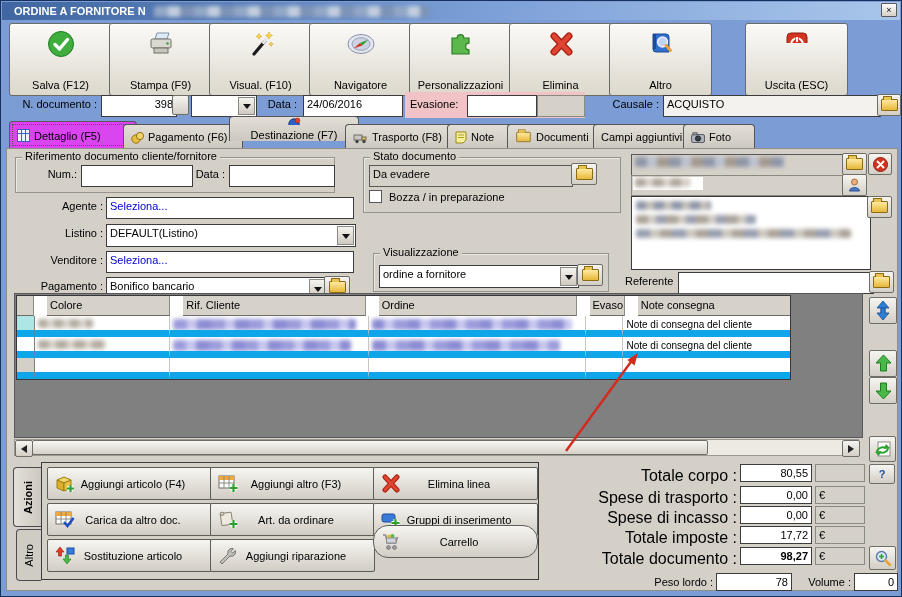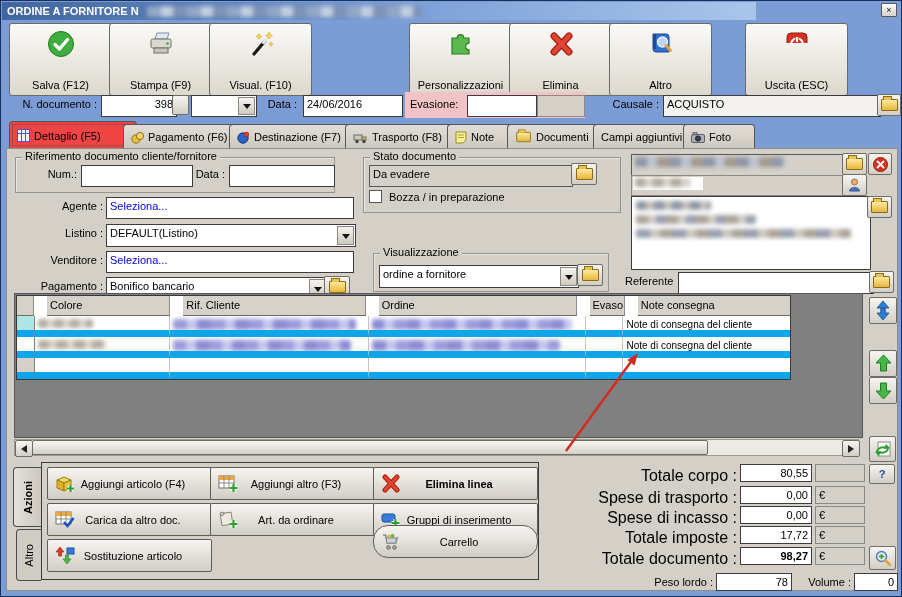--- a/index.html
+++ b/index.html
@@ -2,23 +2,23 @@
 <html><head>
 <meta charset="utf-8">
 <style>
   html,body{margin:0;padding:0;background:#9a9a9a;}
   #win{position:relative;width:902px;height:597px;background:#7c9cd6;
        font-family:"Liberation Sans",sans-serif;font-size:11px;color:#000;
        border:1px solid #16325c;box-sizing:border-box;overflow:hidden;}
   .abs{position:absolute;box-sizing:border-box;}
   .lbl{position:absolute;white-space:nowrap;font-size:11px;box-sizing:border-box;}
   .tr{text-align:right;}
-  .titlebar{left:1px;top:1px;width:754px;height:18px;
+  .titlebar{left:1px;top:1px;width:898px;height:18px;
      background:linear-gradient(to right,#3f66a0,#7da0d8 55%,#a9c6ea);
-     display:flex;align-items:center;color:#fff;font-weight:bold;padding-left:5px;}
+     display:flex;align-items:center;color:#fff;font-weight:bold;padding-left:12px;}
   .closebtn{position:absolute;right:4px;top:2px;width:16px;height:14px;
      background:linear-gradient(#fdfdfb,#d6d1c8);border:1px solid #58585a;
      font-size:9px;line-height:12px;text-align:center;color:#111;border-radius:1px;}
   .tbtn{position:absolute;top:22px;width:97px;height:62px;border:1px solid #6b6b66;border-radius:3px;
      background:linear-gradient(#fbfaf7,#ddd8cd);box-shadow:inset 0 1px 0 #fff;
      display:flex;flex-direction:column;align-items:center;justify-content:space-between;
      padding:5px 2px 4px;}
   .tbtn .cap{font-size:11px;white-space:nowrap;}
   .raised{background:linear-gradient(#f8f7f3,#d6d1c7);border:1px solid #6e6e66;border-radius:2px;}
   .sunk{position:absolute;background:#fff;border:1px solid #3c3c3e;font-size:11px;
@@ -30,21 +30,21 @@
   .ddbtn::after{content:"";border:4px solid transparent;border-top:5px solid #111;margin-top:5px;}
   .btnic{position:absolute;display:flex;align-items:center;justify-content:center;
      background:linear-gradient(#f6f5f1,#d3cec5);border:1px solid #6e6e66;border-radius:2px;}
   .fold{width:15px;height:10px;background:linear-gradient(#ffe9a0,#e6b83a);
      border:1px solid #8a6a14;border-radius:1px;position:relative;display:inline-block;}
   .fold::before{content:"";position:absolute;top:-4px;left:1px;width:7px;height:3px;
      background:#eac451;border:1px solid #8a6a14;border-bottom:none;border-radius:1px 1px 0 0;}
   .tab{position:absolute;display:flex;align-items:center;gap:4px;padding:0 7px;
      background:linear-gradient(#e2ded6,#cdc8bf);border:1px solid #55555a;border-bottom:none;
      border-radius:4px 4px 0 0;font-size:11px;white-space:nowrap;}
-  .tab.active{background:#ef4444;outline:1px dotted #555;outline-offset:-4px;}
+  .tab.active{background:#d946ef;outline:1px dotted #555;outline-offset:-4px;}
   .main{left:5px;top:147px;width:892px;height:443px;background:#d4d0c8;border:1px solid #8f8f88;}
   .gb{position:absolute;border:1px solid #94948c;box-shadow:inset 1px 1px 0 rgba(255,255,255,.5);}
   .gb .legend{position:absolute;top:-8px;left:6px;background:#d4d0c8;padding:0 3px;font-size:11px;white-space:nowrap;}
   .blur{filter:blur(2px);border-radius:2px;display:inline-block;}
   .gridbg{left:13px;top:292px;width:849px;height:145px;background:#808080;border:1px solid #58585a;}
   .tbl{left:15px;top:294px;width:775px;border:1px solid #38383a;background:#fff;}
   .thead{display:flex;height:20px;gap:13px;}
   .th{background:#d6d2ca;border-right:1px solid #8c8c84;border-bottom:1px solid #6e6e66;
      padding:3px 3px 0;box-sizing:border-box;font-size:11px;overflow:hidden;white-space:nowrap;}
   .trw{display:flex;height:21px;background:#fff;}
@@ -95,20 +95,29 @@
   <div class="tbtn" style="left:208px;">
     <svg width="30" height="30">
         <line x1="8" y1="25" x2="19" y2="12" stroke="#1a1a1a" stroke-width="3.2" stroke-linecap="round"></line>
         <line x1="17.6" y1="13.6" x2="21" y2="9.5" stroke="#e9e9e9" stroke-width="3.2" stroke-linecap="round"></line>
         <path d="M13 4.5l.9 2 2 .9-2 .9-.9 2-.9-2-2-.9 2-.9z" fill="#ffd94a" stroke="#c8960c" stroke-width=".5"></path>
         <path d="M23 3l1.1 2.4 2.4 1.1-2.4 1.1-1.1 2.4-1.1-2.4-2.4-1.1 2.4-1.1z" fill="#ffd94a" stroke="#c8960c" stroke-width=".5"></path>
         <path d="M25 13l.7 1.5 1.5.7-1.5.7-.7 1.5-.7-1.5-1.5-.7 1.5-.7z" fill="#ffd94a" stroke="#c8960c" stroke-width=".5"></path>
       </svg>
     <span class="cap">Visual. (F10)</span>
   </div>
+  <div class="tbtn" style="left:308px;">
+    <svg width="34" height="30">
+        <ellipse cx="17" cy="15" rx="13" ry="9.5" fill="#e3e7f0" stroke="#8a8fa8"></ellipse>
+        <ellipse cx="17" cy="15" rx="9" ry="6.3" fill="#cdd3e4" stroke="#9aa0b4"></ellipse>
+        <polygon points="9.5,19.5 16,14 18.3,16.4" fill="#d23324"></polygon>
+        <polygon points="24.5,10.5 18.3,16.4 16,14" fill="#2f9e2f"></polygon>
+      </svg>
+    <span class="cap">Navigatore</span>
+  </div>
   <div class="tbtn" style="left:408px;">
     <svg width="30" height="30">
         <path d="M6 11h5.2a3.3 3.3 0 116.6 0H23v5.2a3.3 3.3 0 100 6.6V27H6z" transform="translate(0,-2)" fill="#5cb84c" stroke="#2e7d24" stroke-width="1.2"></path>
       </svg>
     <span class="cap">Personalizzazioni</span>
   </div>
   <div class="tbtn" style="left:508px;">
     <svg width="30" height="30">
         <path d="M8 7L23 23M23 7L8 23" stroke="#a81f10" stroke-width="7" stroke-linecap="round"></path>
         <path d="M8 7L23 23M23 7L8 23" stroke="#e04432" stroke-width="4.5" stroke-linecap="round"></path>
@@ -161,21 +170,21 @@
       </svg>
     <span>Dettaglio (F5)</span>
   </div>
   <div class="tab" style="left:122px;top:123px;width:104px;height:24px;">
     <svg width="13" height="13">
         <circle cx="5" cy="8" r="4.2" fill="#e8c040" stroke="#94701a"></circle>
         <circle cx="9" cy="5" r="3.6" fill="#f2d468" stroke="#94701a"></circle>
       </svg>
     <span>Pagamento (F6)</span>
   </div>
-  <div class="tab" style="left:228px;top:123px;width:114px;height:24px;">
+  <div class="tab" style="left:228px;top:115px;width:114px;height:24px;flex-direction:column;">
     <svg width="13" height="13">
         <circle cx="6" cy="7" r="5.2" fill="#2a62c8" stroke="#173e83"></circle>
         <circle cx="9.5" cy="3.5" r="2.4" fill="#e23b2a" stroke="#8e1f10" stroke-width=".5"></circle>
       </svg>
     <span>Destinazione (F7)</span>
   </div>
   <div class="tab" style="left:344px;top:123px;width:100px;height:24px;">
     <svg width="15" height="13">
         <rect x="1" y="4" width="8" height="5" fill="#c9c9c1" stroke="#6e6e66"></rect>
         <rect x="9" y="6" width="4" height="3" fill="#e8c040" stroke="#6e6e66"></rect>
@@ -387,21 +396,21 @@
         <rect x="1" y="2" width="15" height="12" fill="#fff" stroke="#6e6e66"></rect>
         <rect x="1" y="2" width="15" height="4" fill="#f0a83c"></rect>
         <line x1="6" y1="2" x2="6" y2="14" stroke="#8a8a82"></line>
         <line x1="11" y1="2" x2="11" y2="14" stroke="#8a8a82"></line>
         <line x1="1" y1="9" x2="16" y2="9" stroke="#8a8a82"></line>
         <path d="M15.5 10v8M11.5 14h8" stroke="#fff" stroke-width="4"></path>
         <path d="M15.5 10v8M11.5 14h8" stroke="#2da12d" stroke-width="2.2"></path>
       </svg>
     <span class="cap">Aggiungi altro (F3)</span>
   </div>
-  <div class="abtn" style="left:372px;top:466px;font-weight:bold;">
+  <div class="abtn" style="left:372px;top:466px;">
     <svg width="20" height="19">
         <path d="M4 3l12 13M16 3L4 16" stroke="#a81f10" stroke-width="5" stroke-linecap="round"></path>
         <path d="M4 3l12 13M16 3L4 16" stroke="#e04432" stroke-width="3" stroke-linecap="round"></path>
       </svg>
     <span class="cap">Elimina linea</span>
   </div>
   <div class="abtn" style="left:46px;top:502px;">
     <svg width="20" height="19">
         <rect x="1" y="2" width="15" height="12" fill="#fff" stroke="#6e6e66"></rect>
         <rect x="1" y="2" width="15" height="4" fill="#f0a83c"></rect>
@@ -430,20 +439,26 @@
       </svg>
     <span class="cap">Gruppi di inserimento</span>
   </div>
   <div class="abtn" style="left:46px;top:538px;">
     <svg width="20" height="19">
         <polygon points="5,1 9,6 6.5,6 6.5,10 3.5,10 3.5,6 1,6" fill="#e23b2a" stroke="#8e1f10" stroke-width=".6"></polygon>
         <polygon points="12,18 8,13 10.5,13 10.5,9 13.5,9 13.5,13 16,13" fill="#49b849" stroke="#1e7d1e" stroke-width=".6"></polygon>
         <rect x="12" y="2" width="7" height="6" fill="#3a7ad8" stroke="#1d4fa0"></rect>
       </svg>
     <span class="cap">Sostituzione articolo</span>
+  </div>
+  <div class="abtn" style="left:209px;top:538px;">
+    <svg width="20" height="19">
+        <path d="M2 16l8-8a4.2 4.2 0 015.5-5.3l-2.6 2.6 1.8 1.8 2.6-2.6A4.2 4.2 0 0112 10l-8 8z" fill="#c0c0ba" stroke="#77776f"></path>
+      </svg>
+    <span class="cap">Aggiungi riparazione</span>
   </div>
   <div class="abtn" style="left:372px;top:524px;border-radius:15px;">
     <svg width="20" height="19">
         <circle cx="8" cy="4.5" r="2" fill="#e8c040"></circle>
         <circle cx="11.5" cy="4" r="2" fill="#5cb84c"></circle>
         <path d="M2 3h2.5l2 8h8l2-6" fill="none" stroke="#8a8a90" stroke-width="1.6"></path>
         <rect x="5.5" y="6" width="9.5" height="5" fill="#d2d2da" stroke="#8a8a90"></rect>
         <circle cx="7.5" cy="15.5" r="1.8" fill="#aaa" stroke="#666"></circle>
         <circle cx="13.5" cy="15.5" r="1.8" fill="#aaa" stroke="#666"></circle>
       </svg>

